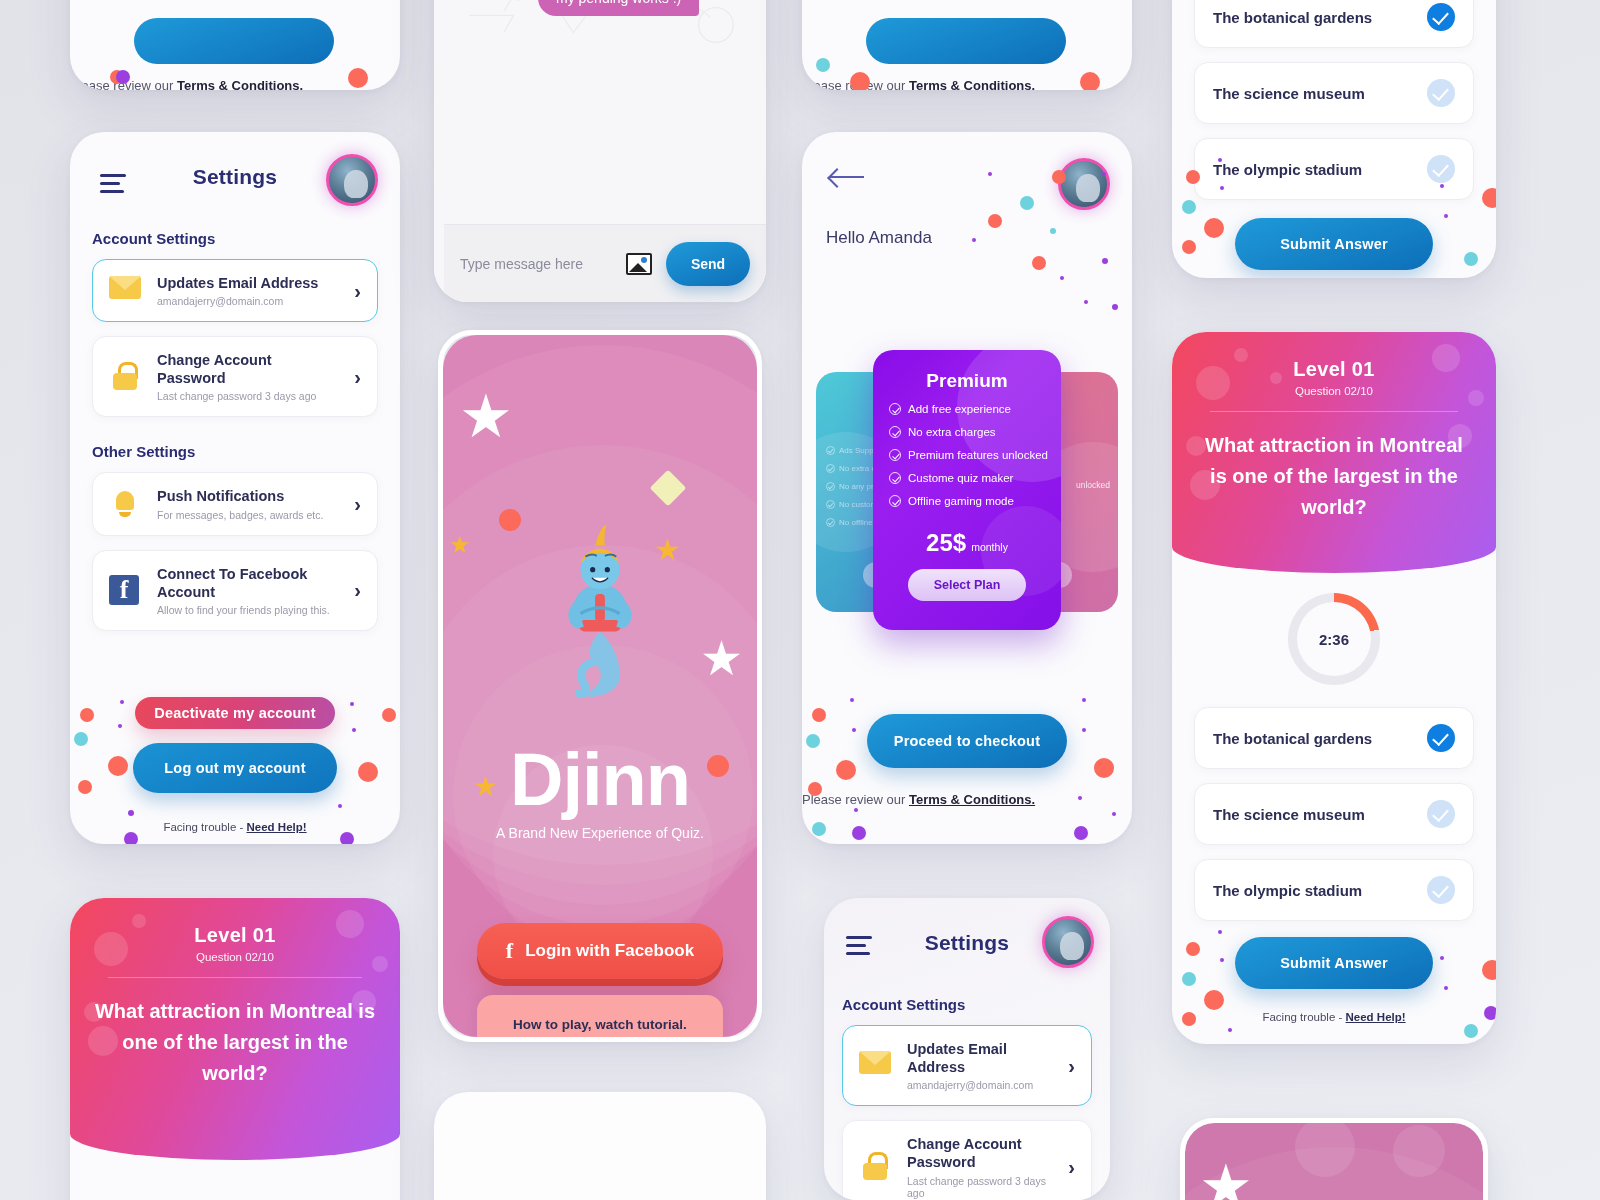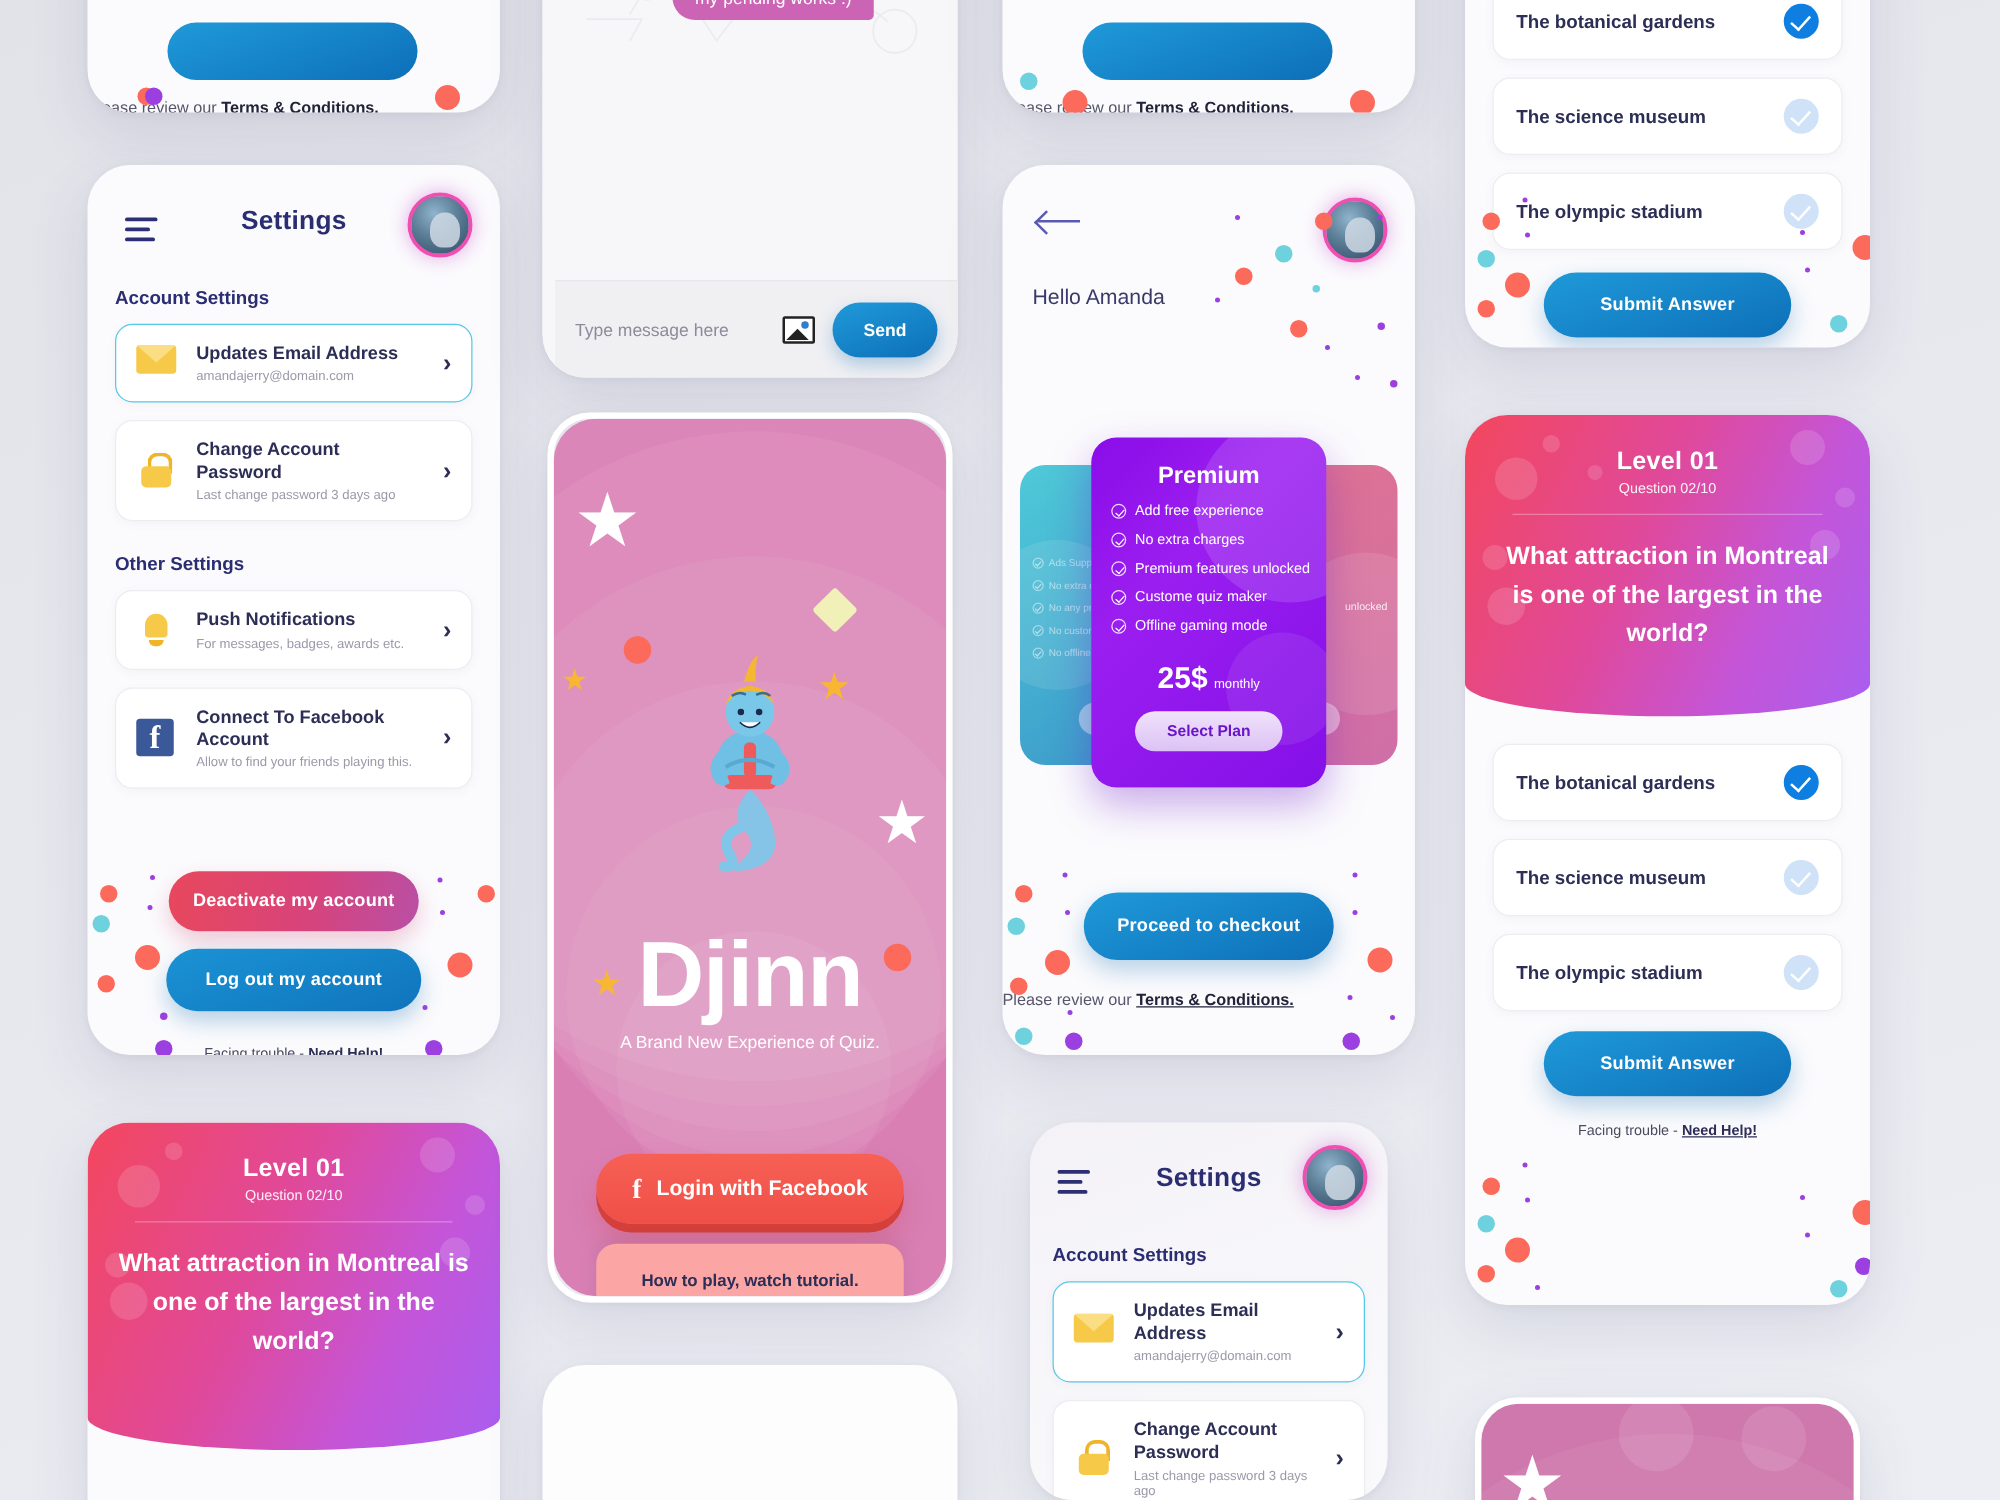--- a/index.html
+++ b/index.html
@@ -77,21 +77,21 @@
   .ic-bell::after{ content:""; position:absolute; left:7px; bottom:0; width:12px; height:5px;
      background:#f0b429; border-radius:0 0 6px 6px; }
   .ic-fb { width:30px; height:30px; background:#3b5998; border-radius:3px; position:relative; color:#fff;
      font-family:"Liberation Serif", serif; font-weight:bold; font-size:26px; text-align:center; line-height:29px; }
 
   .btn-pill {
     display:block; margin:0 auto; border:none; border-radius:28px;
     font-size:14.5px; font-weight:bold; color:#fff; letter-spacing:.2px;
     cursor:pointer; text-align:center;
   }
-  .btn-deact { width:200px; height:48px; background:linear-gradient(100deg,#e8485c 0%,#d8437a 55%,#b94fa5 100%);
+  .btn-deact { width:200px; height:32px; background:linear-gradient(100deg,#e8485c 0%,#d8437a 55%,#b94fa5 100%);
      box-shadow:0 8px 18px rgba(210,70,110,.28); }
   .btn-logout { width:204px; height:50px; background:linear-gradient(160deg,#1b93d4 0%,#0f74bd 100%);
      box-shadow:0 8px 18px rgba(20,110,180,.30); margin-top:14px; }
   .btn-blue { background:linear-gradient(160deg,#1f9ad9 0%,#0d6fb8 100%); box-shadow:0 8px 20px rgba(20,110,180,.30); }
 
   .footnote { text-align:center; font-size:11.5px; color:#4a4a60; }
   .footnote b { color:#2c2e55; text-decoration:underline; }
   .tc { text-align:left; font-size:13px; color:#55556b; }
   .tc b { color:#22223a; text-decoration:underline; }
 
@@ -596,20 +596,23 @@
       <div class="bub" style="width:16px;height:16px;right:12px;top:58px;"></div>
       <div class="bub" style="width:24px;height:24px;right:24px;top:92px;"></div>
       <div class="bub" style="width:30px;height:30px;left:18px;top:138px;"></div>
       <div class="bub" style="width:12px;height:12px;left:98px;top:40px;"></div>
       <div class="lvl">Level 01</div>
       <div class="qno">Question 02/10</div>
       <div class="qdiv"></div>
       <div class="qtext">What attraction in Montreal is one of the largest in the world?</div>
     </div>
 
+    <div class="timer">
+      <span>2:36</span>
+    </div>
 
     <div style="margin-top:22px;">
       <div class="opt">
         <div class="lab">The botanical gardens</div>
         <div class="tick on"></div>
       </div>
       <div class="opt">
         <div class="lab">The science museum</div>
         <div class="tick"></div>
       </div>

